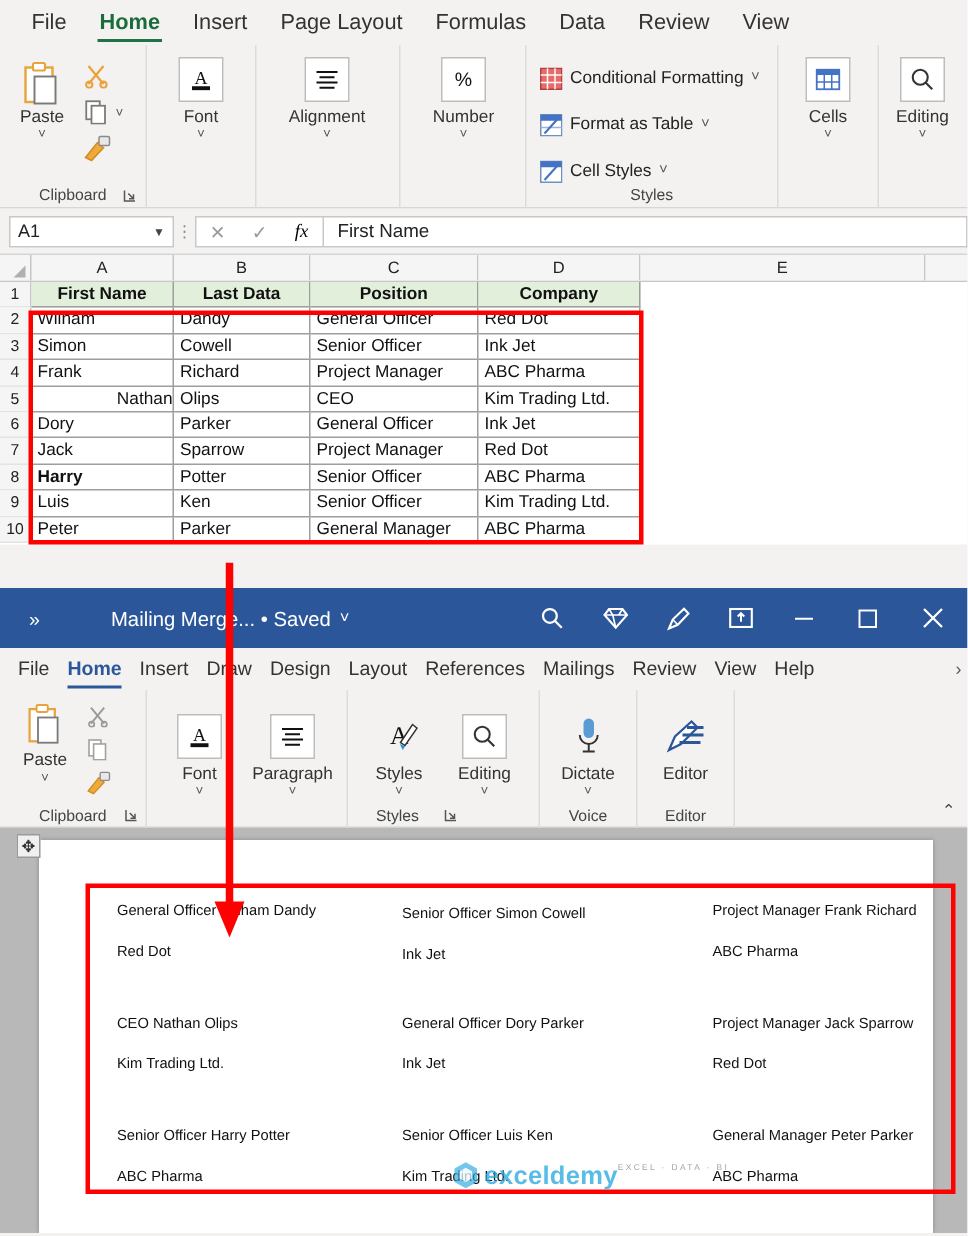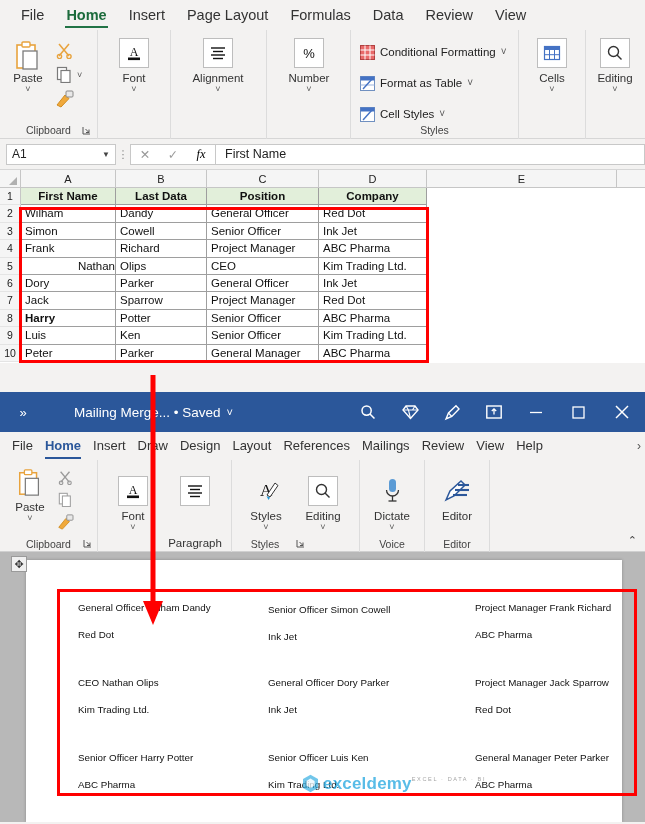--- a/index.html
+++ b/index.html
@@ -491,21 +491,21 @@
         <div class="btn-lg" style="position:absolute;left:6px;top:8px;">
           <div class="iconbox">
             <svg width="20" height="20" viewBox="0 0 20 20">
               <text x="10" y="13" font-size="12" font-family="Liberation Serif, serif" text-anchor="middle" fill="#111">A</text>
               <rect x="4" y="14.5" width="12" height="2.6" fill="#111"></rect>
             </svg>
           </div>
           <div class="cap">Font</div>
           <div class="chev">˅</div>
         </div>
-        <div class="btn-lg" style="position:absolute;left:64px;top:8px;width:66px;gap:27px;">
+        <div class="btn-lg" style="position:absolute;left:64px;top:8px;width:66px;">
           <div class="iconbox">
             <svg width="18" height="16" viewBox="0 0 18 16">
               <g stroke="#111" stroke-width="1.4">
                 <line x1="2" y1="3" x2="16" y2="3"></line>
                   <line x1="4" y1="6.5" x2="14" y2="6.5"></line>
                 <line x1="2" y1="10" x2="16" y2="10"></line>
                   <line x1="4" y1="13.5" x2="14" y2="13.5"></line>
               </g>
             </svg>
           </div>

